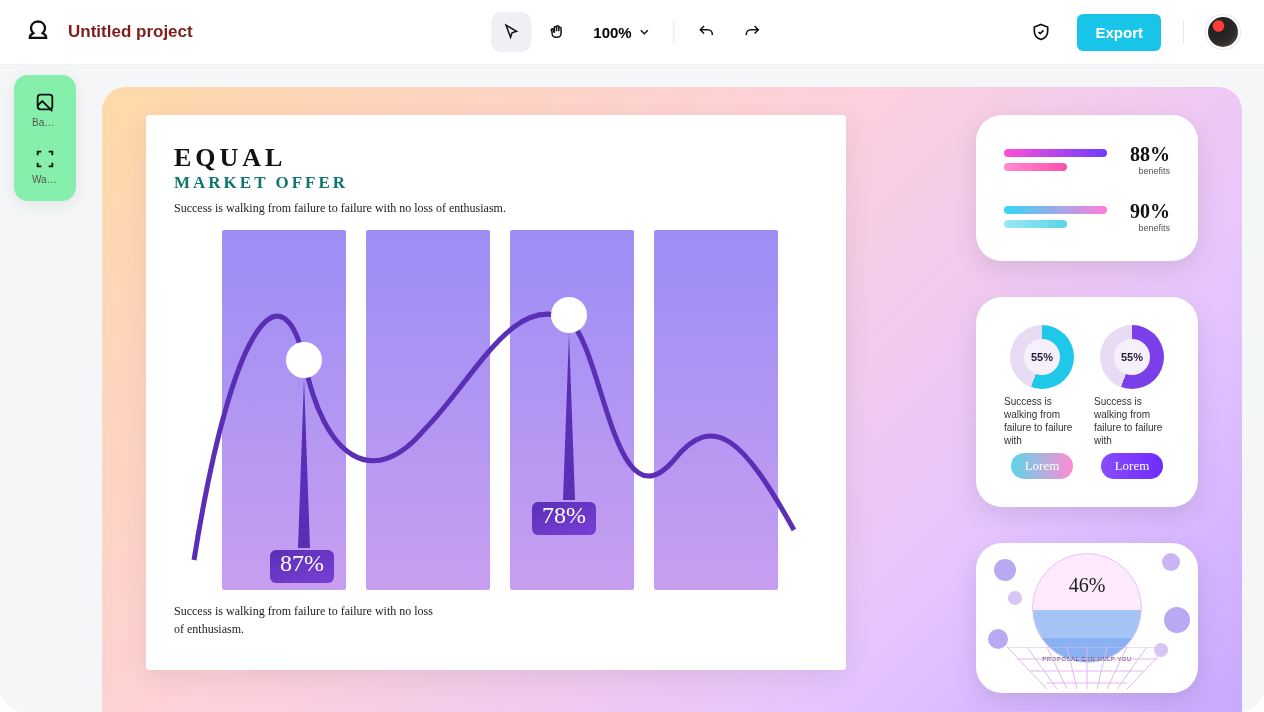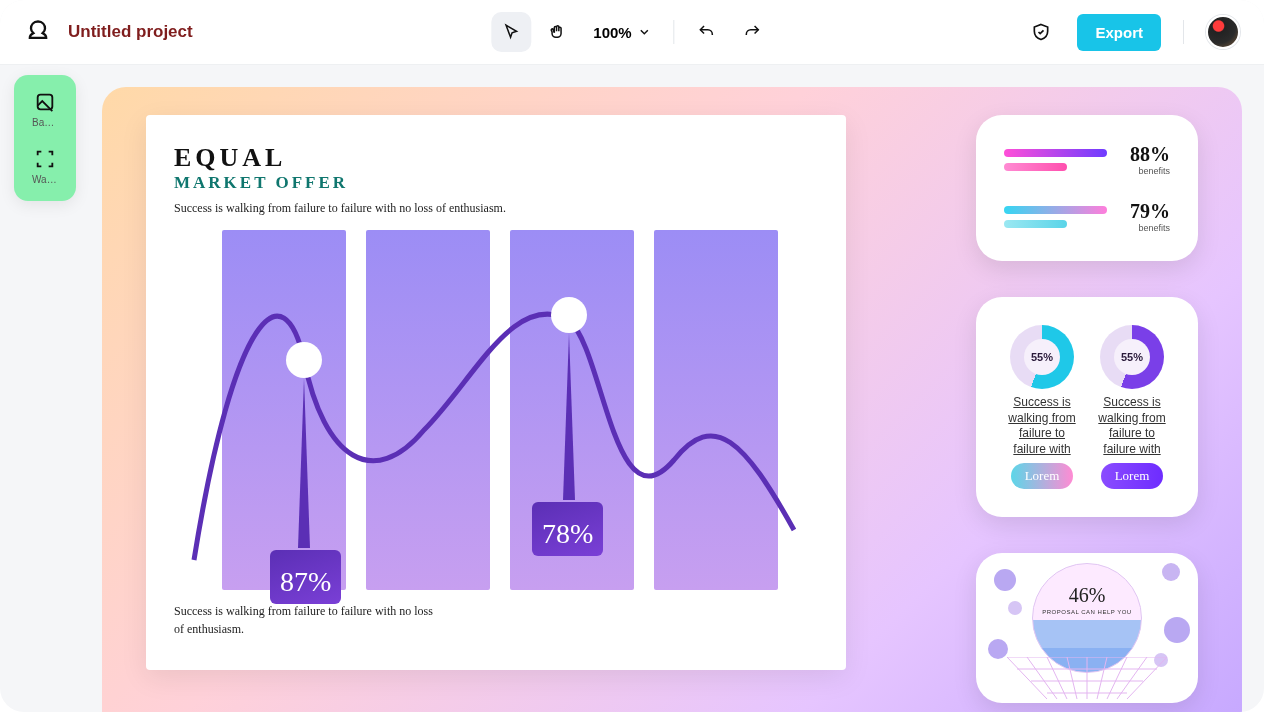--- a/index.html
+++ b/index.html
@@ -29,21 +29,21 @@
 .main-card { position: absolute; left: 44px; top: 28px; width: 700px; height: 555px; background: #fff; border-radius: 4px; box-shadow: 0 8px 28px rgba(0,0,0,0.08); padding: 28px 28px 18px; }
 .main-card h1 { font-family: Georgia, 'Times New Roman', serif; font-size: 26px; letter-spacing: 4px; font-weight: 700; color: #111; }
 .main-card h2 { font-family: Georgia, serif; font-size: 17px; letter-spacing: 3px; font-weight: 600; color: #0f766e; }
 .main-card .sub { font-family: Georgia, serif; font-size: 12px; color: #222; margin-top: 8px; }
 
 .chart-wrap { position: relative; width: 100%; height: 360px; margin-top: 14px; }
 .bars { position: absolute; inset: 0; display: flex; gap: 20px; padding-left: 48px; }
 .bar { width: 124px; height: 100%; background: linear-gradient(180deg, #9c8df5 0%, #c79ff0 100%); border-radius: 2px; }
 .curve { position: absolute; inset: 0; pointer-events: none; }
 .dot { fill: #fff; stroke: none; }
-.callout { position: absolute; background: linear-gradient(160deg,#5b2fb5,#7a3fd6); color: #fff; font-family: Georgia, serif; font-size: 28px; padding: 16px 10px 6px; border-radius: 6px; }
+.callout { position: absolute; background: linear-gradient(160deg,#5b2fb5,#7a3fd6); color: #fff; font-family: Georgia, serif; font-size: 24px; padding: 0 10px 6px; border-radius: 6px; }
 .callout.c1 { left: 96px; top: 320px; }
 .callout.c2 { left: 358px; top: 272px; }
 .xlabels { display: flex; gap: 20px; padding-left: 48px; margin-top: 10px; }
 .xlabels span { width: 124px; text-align: center; font-family: Georgia, serif; font-size: 16px; color: #111; }
 .footnote { font-family: Georgia, serif; font-size: 12px; color: #222; margin-top: 12px; max-width: 260px; line-height: 1.5; }
 
 .right-col { position: absolute; right: 44px; top: 28px; width: 222px; display: flex; flex-direction: column; gap: 36px; }
 .r-card { background: #fff; border-radius: 26px; box-shadow: 0 8px 24px rgba(0,0,0,0.1); padding: 28px; }
 
 .prog-row { display: flex; align-items: center; gap: 12px; }
@@ -58,27 +58,27 @@
 .prog-val .pct { font-family: Georgia, serif; font-size: 20px; font-weight: 600; color: #111; }
 .prog-val .lbl { font-size: 9px; color: #555; }
 
 .donuts { display: flex; gap: 14px; justify-content: space-between; }
 .donut-col { flex: 1; display: flex; flex-direction: column; align-items: center; gap: 6px; }
 .donut { width: 64px; height: 64px; border-radius: 50%; position: relative; display: flex; align-items: center; justify-content: center; }
 .donut::after { content: ''; position: absolute; inset: 14px; background: #f6f0fb; border-radius: 50%; }
 .d1 { background: conic-gradient(#1fc8e8 0 200deg, #e8dcf5 200deg 360deg); }
 .d2 { background: conic-gradient(#7a3fe8 0 200deg, #e8dcf5 200deg 360deg); }
 .donut .dv { position: relative; z-index: 1; font-size: 11px; font-weight: 700; color: #2a1a3a; }
-.donut-col .txt { font-size: 12px; text-align: center; color: #333; line-height: 1.3; text-decoration: underline; }
+.donut-col .txt { font-size: 10px; text-align: left; color: #333; line-height: 1.3; }
 .pill-btn { padding: 5px 14px; border-radius: 14px; color: #fff; font-family: Georgia, serif; font-size: 13px; border: none; cursor: pointer; }
 .pill1 { background: linear-gradient(90deg,#5cd6e8,#ff8bd3); }
 .pill2 { background: linear-gradient(90deg,#8a4cff,#6e2cff); }
 
 .bubble-card { position: relative; height: 150px; overflow: hidden; }
-.big-circle { position: absolute; left: 50%; top: 10px; transform: translateX(-50%); width: 110px; height: 110px; border-radius: 50%; border: 1px solid #e0c5f2; background: linear-gradient(180deg, #fdeaff 0 52%, #a6c3f5 52% 78%, #8ab1f2 78% 100%); display: flex; flex-direction: column; align-items: center; justify-content: flex-start; padding-top: 20px; }
+.big-circle { position: absolute; left: 50%; top: 10px; transform: translateX(-50%); width: 110px; height: 110px; border-radius: 50%; border: 1px solid #e0c5f2; background: linear-gradient(180deg, #fdeaff 0 52%, #a6c3f5 52% 78%, #8ab1f2 78% 100%); display: flex; flex-direction: column; align-items: center; justify-content: space-between; padding-top: 20px; }
 .big-circle .pct { font-family: Georgia, serif; font-size: 20px; color: #222; }
 .big-circle .txt { font-size: 6px; letter-spacing: 0.5px; color: #333; margin-top: 2px; }
 .mini { position: absolute; border-radius: 50%; }
 .m1 { width: 22px; height: 22px; left: 18px; top: 16px; background: #b9a8f2; }
 .m2 { width: 14px; height: 14px; left: 32px; top: 48px; background: #d6c5f5; }
 .m3 { width: 20px; height: 20px; left: 12px; top: 86px; background: #b9a8f2; }
 .m4 { width: 18px; height: 18px; right: 18px; top: 10px; background: #c8b5f2; }
 .m5 { width: 26px; height: 26px; right: 8px; top: 64px; background: #b9a8f2; }
 .m6 { width: 14px; height: 14px; right: 30px; top: 100px; background: #d6c5f5; }
 .grid-floor { position: absolute; bottom: 4px; left: 50%; transform: translateX(-50%); }
@@ -194,21 +194,21 @@
               <div class="pct">88%</div>
               <div class="lbl">benefits</div>
             </div>
           </div>
           <div class="prog-row">
             <div class="prog-bars">
               <div class="bar-a p2a"></div>
                 <div class="bar-b p2b"></div>
             </div>
             <div class="prog-val">
-              <div class="pct">79%</div>
+              <div class="pct">90%</div>
               <div class="lbl">benefits</div>
             </div>
           </div>
         </div>
 
         <div class="r-card">
           <div class="donuts">
             <div class="donut-col">
               <div class="donut d1">
                   <span class="dv">55%</span>

